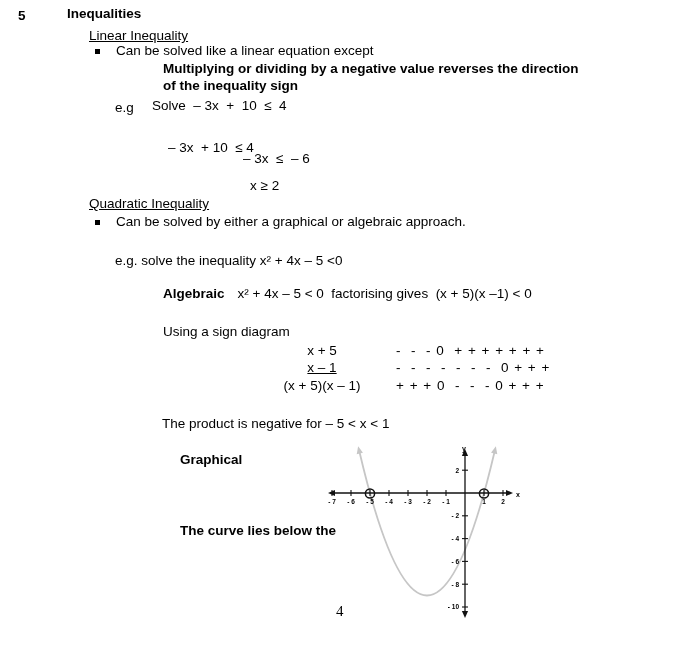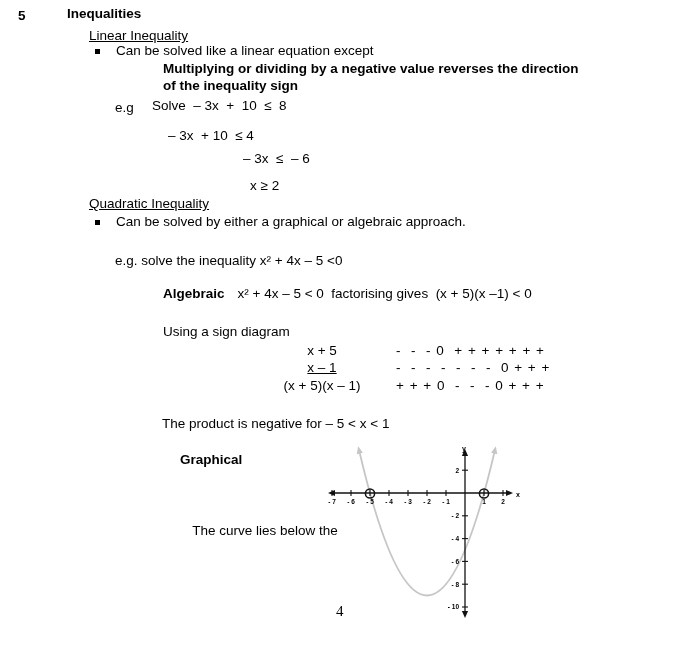--- a/index.html
+++ b/index.html
@@ -7,41 +7,41 @@
     position:relative;width:674px;height:660px;background:#ffffff;
     font-family:"Liberation Sans","DejaVu Sans",sans-serif;
     font-size:13.5px;color:#000;overflow:hidden;
   }
   .t{position:absolute;white-space:pre;line-height:1.25;}
   .b{font-weight:bold;}
   .u{text-decoration:underline;}
   .bullet{position:absolute;width:5px;height:5px;background:#000;}
   .signs{letter-spacing:1px;}
   .lblcol{width:140px;text-align:center;}
-  .curvenote{width:170px;text-align:center;}
+  .curvenote{width:170px;font-weight:bold;}
   .serif{font-family:"Liberation Serif","DejaVu Serif",serif;font-size:15px;}
   svg text{font-family:"Liberation Sans","DejaVu Sans",sans-serif;}
 </style>
 </head>
 <body>
 
 <div id="page">
 
   <div class="t b" style="left:18px;top:8px;">5</div>
   <div class="t b" style="left:67px;top:6px;">Inequalities</div>
 
   <div class="t u" style="left:89px;top:28px;">Linear Inequality</div>
   <span class="bullet" style="left:95px;top:49px;"></span>
   <div class="t" style="left:116px;top:43px;">Can be solved like a linear equation except</div>
   <div class="t b" style="left:163px;top:78px;">of the inequality sign</div>
   <div class="t b" style="left:163px;top:61px;">Multiplying or dividing by a negative value reverses the direction</div>
 
   <div class="t" style="left:115px;top:100px;">e.g</div>
-  <div class="t" style="left:152px;top:98px;">Solve  – 3x  +  10  ≤  8</div>
-  <div class="t" style="left:168px;top:128px;text-align:right;">– 3x  + 10  ≤ 4</div>
+  <div class="t" style="left:152px;top:98px;">Solve  – 3x  +  10  ≤  4</div>
+  <div class="t" style="left:168px;top:140px;text-align:right;">– 3x  + 10  ≤ 4</div>
   <div class="t" style="left:217px;top:151px;margin-left:26px;">– 3x  ≤  – 6</div>
   <div class="t" style="left:250px;top:178px;">x ≥ 2</div>
 
   <div class="t u" style="left:89px;top:196px;">Quadratic Inequality</div>
   <span class="bullet" style="left:95px;top:220px;"></span>
   <div class="t" style="left:116px;top:214px;">Can be solved by either a graphical or algebraic approach.</div>
 
   <div class="t" style="left:115px;top:253px;">e.g. solve the inequality x² + 4x – 5 &lt;0</div>
 
   <div class="t" style="left:163px;top:286px;"><span class="b">Algebraic</span><span style="margin-left:13px;">x² + 4x – 5 &lt; 0  factorising gives  (x + 5)(x –1) &lt; 0</span></div>

